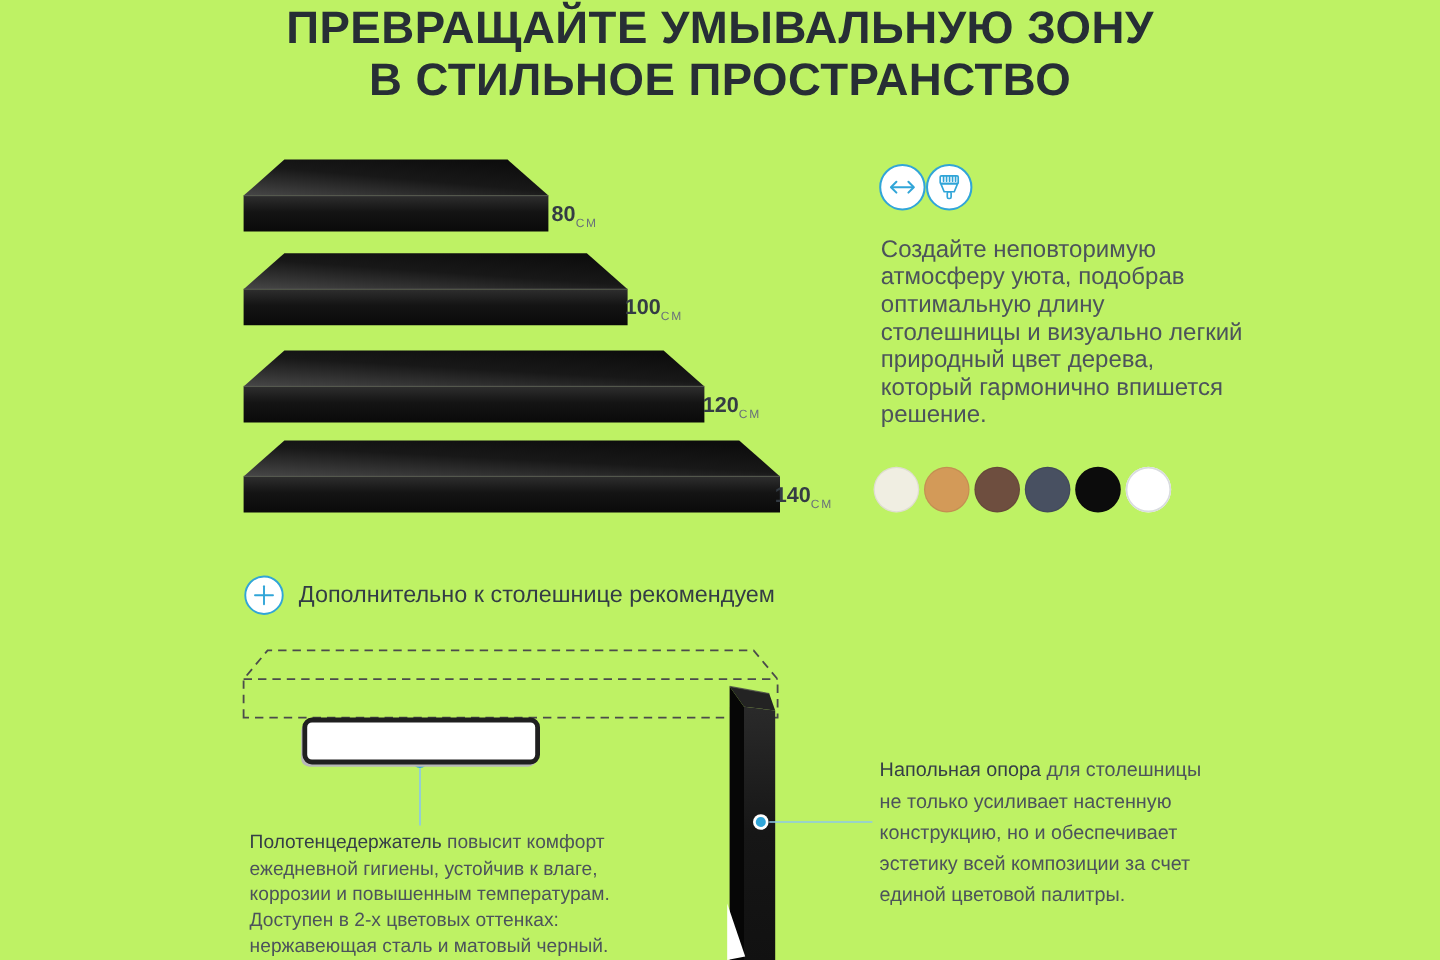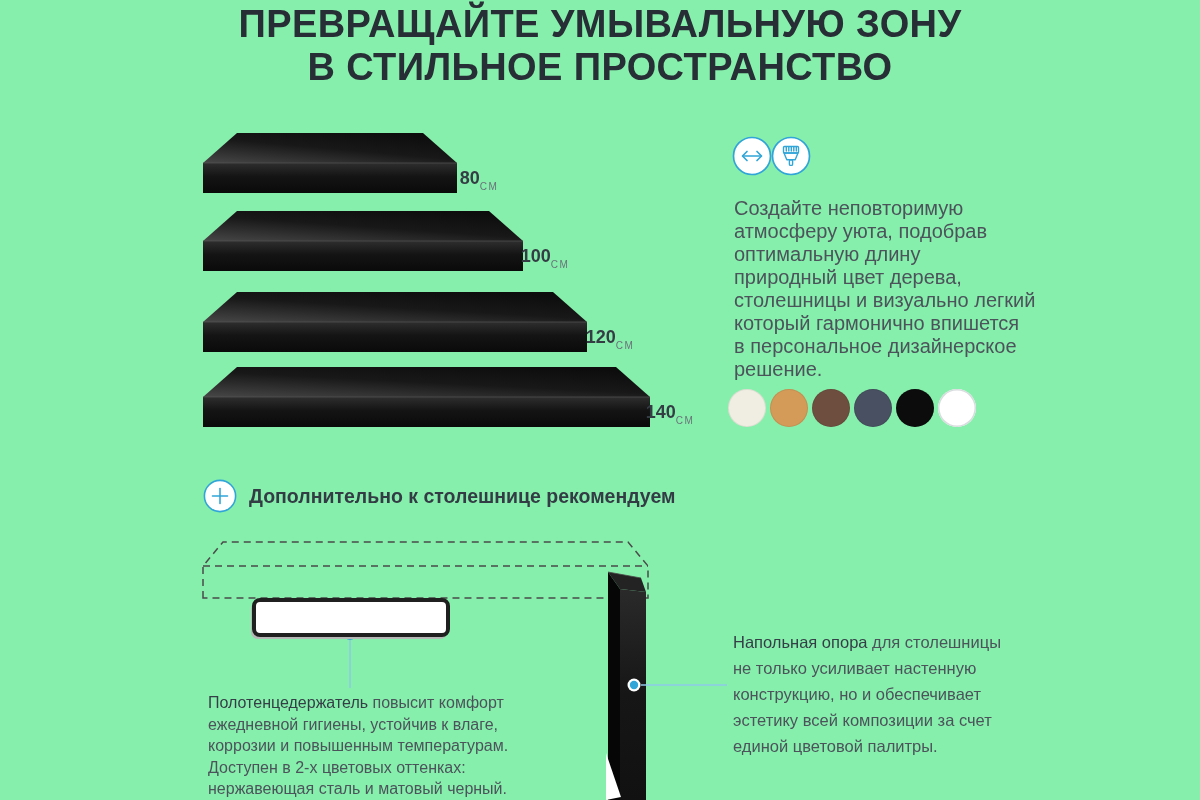--- a/index.html
+++ b/index.html
@@ -1,17 +1,17 @@
 <!DOCTYPE html>
 <html><head>
 <meta charset="utf-8">
 <style>
   html,body{margin:0;padding:0;background:#ffffff;}
   body{width:1200px;height:800px;overflow:hidden;font-family:"Liberation Sans",sans-serif;}
-  .page{position:relative;width:1200px;height:800px;background:#86efac;}
+  .page{position:relative;width:1200px;height:800px;background:#bef264;}
 
   .title{position:absolute;top:3px;left:0;width:1200px;text-align:center;
          font-size:38px;line-height:43px;font-weight:700;letter-spacing:.4px;color:#272e35;}
 
   .art{position:absolute;left:0;top:0;width:1200px;height:800px;pointer-events:none;}
 
   .size-label{position:absolute;width:56px;height:30px;display:flex;flex-direction:row;
               align-items:center;justify-content:center;z-index:2;}
   .size-num{font-size:18px;font-weight:700;color:#343c44;line-height:17px;}
   .size-unit{font-size:10px;color:#6a727a;letter-spacing:1.6px;line-height:11px;margin-top:17px;}
@@ -19,21 +19,21 @@
   .desc{position:absolute;left:734px;top:197px;font-size:20px;line-height:23px;color:#4c535b;z-index:2;}
 
   .swatches{position:absolute;left:728px;top:389px;display:flex;gap:4px;z-index:2;}
   .swatch{width:38px;height:38px;border-radius:50%;box-shadow:inset 0 0 0 1px rgba(0,0,0,.07);}
   .sw-cream{background-image:radial-gradient(circle at 35% 30%,rgba(255,255,255,.95),rgba(255,255,255,0) 65%);}
   .sw-oak{background-image:repeating-linear-gradient(94deg,rgba(255,236,200,.55) 0 1.5px,rgba(0,0,0,0) 1.5px 4px,rgba(146,88,30,.35) 4px 5px);}
   .sw-walnut{background-image:repeating-linear-gradient(94deg,rgba(226,196,170,.22) 0 1px,rgba(0,0,0,0) 1px 4px,rgba(25,12,6,.45) 4px 5.5px);}
   .sw-white{box-shadow:inset 0 0 0 1.5px #d9dcdf;}
 
   .reco-heading{position:absolute;left:203px;top:479px;display:flex;align-items:center;gap:12px;z-index:2;}
-  .reco-heading .txt{font-size:19.5px;font-weight:700;color:#333c45;}
+  .reco-heading .txt{font-size:19.5px;font-weight:400;color:#333c45;}
 
   .towel-rail{position:absolute;left:252px;top:598px;width:190px;height:31px;background:#fff;
               border:4px solid #202020;border-radius:8px;box-shadow:-2px 3px 0 -1px #b7b7b7;z-index:2;}
 
   .para{position:absolute;font-size:16px;color:#4c535b;z-index:2;}
   .para b{color:#353e47;font-weight:400;}
   .towel-text{left:208px;top:692px;line-height:21.5px;}
   .support-text{left:733px;top:629px;font-size:16.5px;line-height:26px;}
 </style>
 </head>
@@ -142,24 +142,23 @@
   </div>
   <div class="size-label" style="left:642px;top:397px;">
     <span class="size-num">140</span>
     <span class="size-unit">СМ</span>
   </div>
 
   <div class="desc">
       <div>Создайте неповторимую</div>
       <div>атмосферу уюта, подобрав</div>
       <div>оптимальную длину</div>
+      <div>столешницы и визуально легкий</div>
       <div>природный цвет дерева,</div>
-      <div>столешницы и визуально легкий</div>
       <div>который гармонично впишется</div>
-      <div>в персональное дизайнерское</div>
       <div>решение.</div>
     </div>
 
   <div class="swatches">
       <div class="swatch sw-cream" style="background: rgb(240, 238, 226);"></div>
       <div class="swatch sw-oak" style="background: rgb(211, 154, 88);"></div>
       <div class="swatch sw-walnut" style="background: rgb(110, 78, 63);"></div>
       <div class="swatch sw-graphite" style="background: rgb(72, 80, 97);"></div>
       <div class="swatch sw-black" style="background: rgb(12, 12, 12);"></div>
       <div class="swatch sw-white" style="background: rgb(255, 255, 255);"></div>

